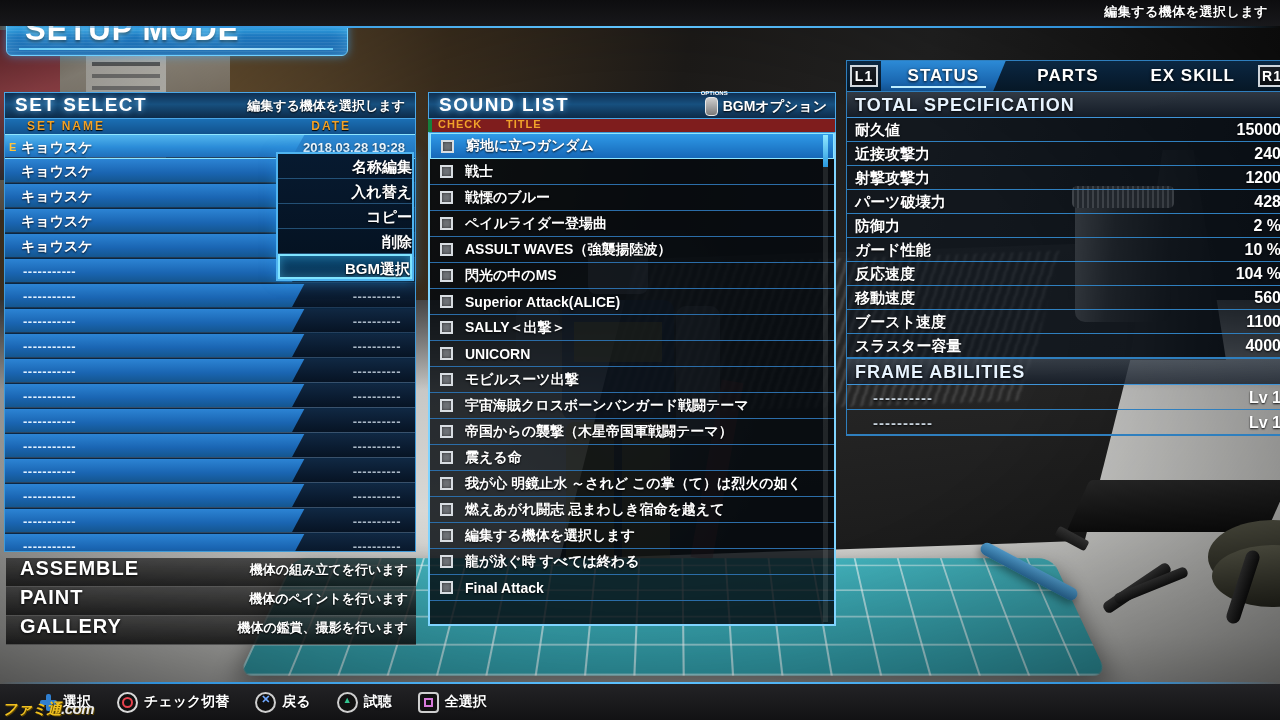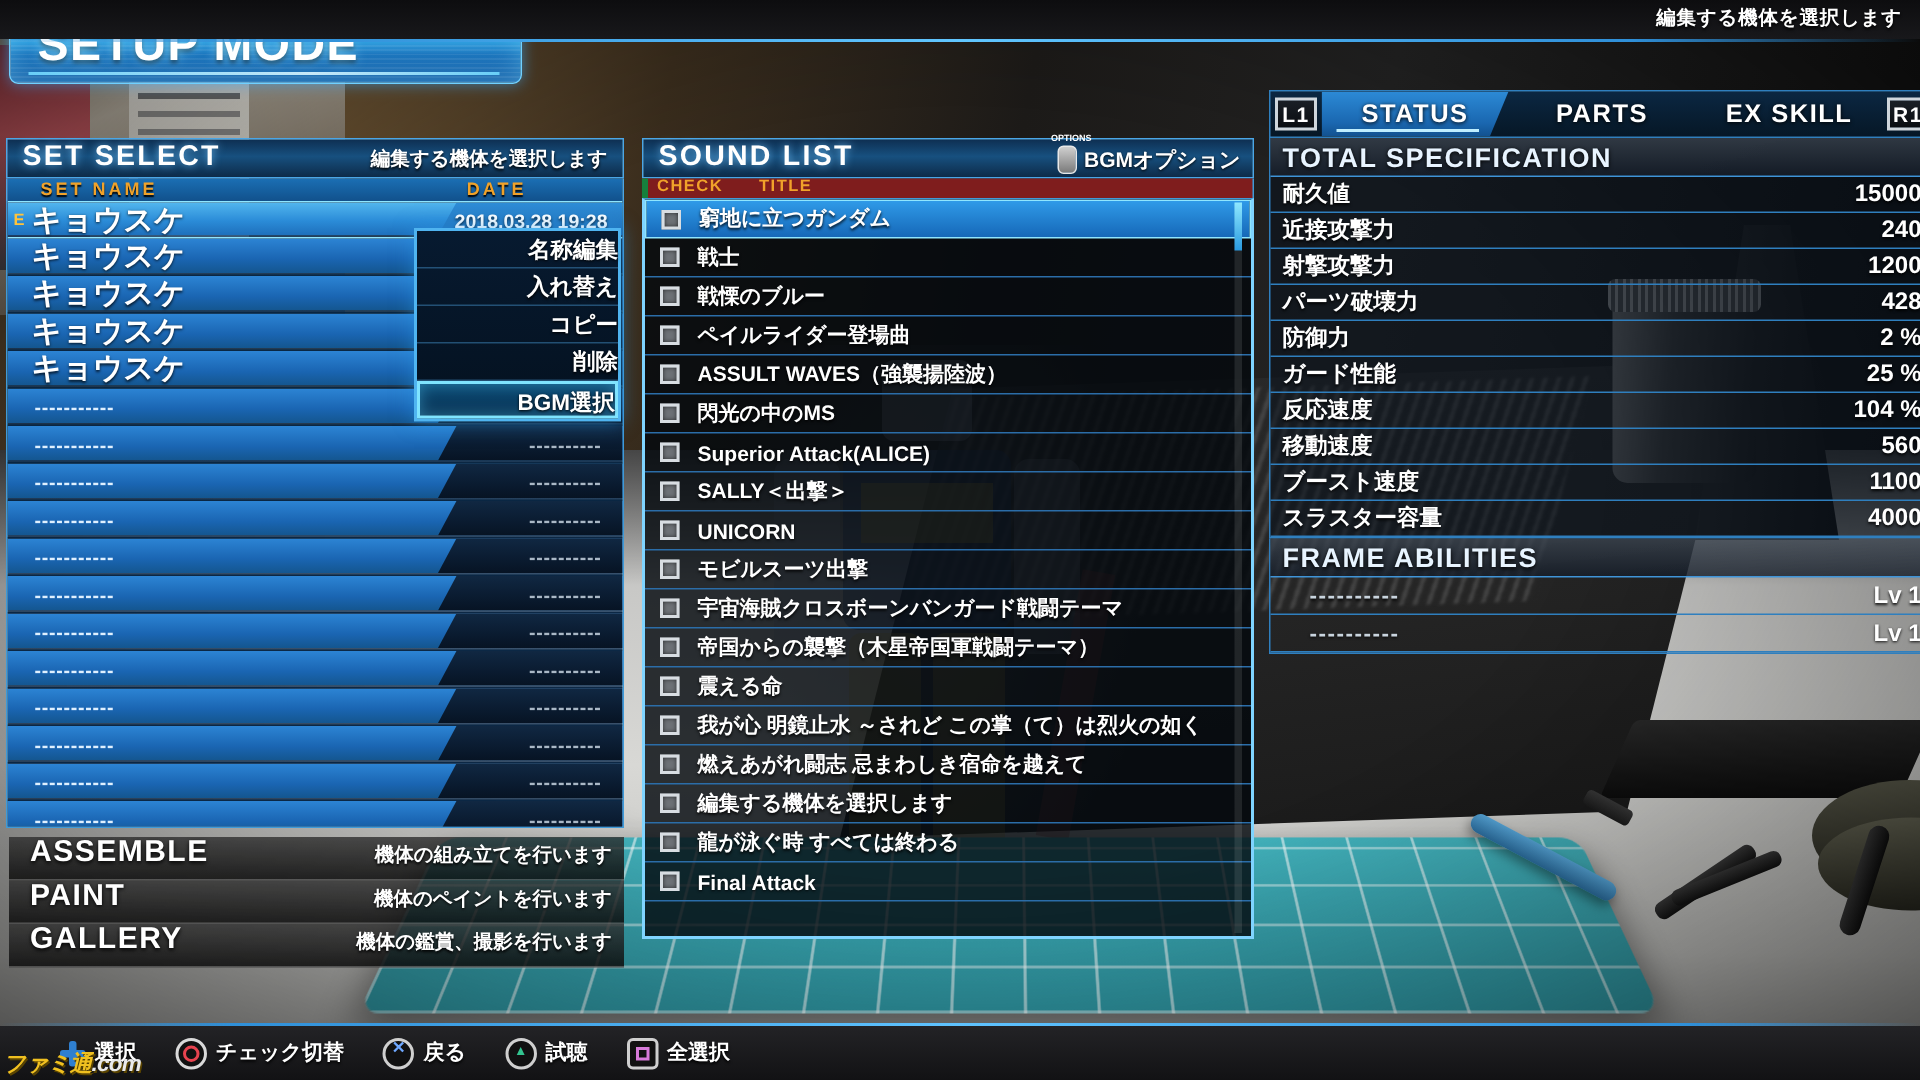--- a/index.html
+++ b/index.html
@@ -136,21 +136,21 @@
   .ss-colhdr{position:relative;height:15px;background:linear-gradient(180deg,#1b6fb4,#11518c);
     border-left:1px solid #4aa6e6;border-right:1px solid #4aa6e6;box-sizing:border-box;}
   .ss-colhdr .c1{position:absolute;left:22px;top:0px;font-size:12px;font-weight:bold;color:#f0a22a;
     letter-spacing:2px;text-shadow:0 1px 1px #000;}
   .ss-colhdr .c2{position:absolute;right:64px;top:0px;font-size:12px;font-weight:bold;color:#f0a22a;
     letter-spacing:2px;text-shadow:0 1px 1px #000;}
   .ss-body{position:relative;height:418px;border:1px solid #3f9ad8;border-top:none;box-sizing:border-box;
     background:linear-gradient(180deg,rgba(16,60,104,.72),rgba(10,38,70,.78));overflow:hidden;}
   .ss-row{position:relative;height:25px;line-height:25px;box-sizing:border-box;
     border-bottom:1px solid rgba(10,38,66,.95);}
-  .ss-row .lname{position:absolute;left:16px;top:0;font-size:20px;font-weight:bold;color:#fff;
+  .ss-row .lname{position:absolute;left:16px;top:0;font-size:14px;font-weight:bold;color:#fff;
     text-shadow:0 1px 2px rgba(0,0,0,.8);}
   .ss-row .ldate{position:absolute;right:10px;top:0;font-size:13px;font-weight:bold;color:#fff;
     text-shadow:0 1px 2px rgba(0,0,0,.8);}
   .ss-row .eflag{position:absolute;left:4px;top:0;font-size:11px;font-weight:bold;color:#ffc33a;}
   .ss-row .lblue{position:absolute;left:0;top:0;bottom:1px;width:836px;
     background:linear-gradient(180deg,#2c84d4,#1a65b2 60%,#14568f);
     clip-path:polygon(0 0,100% 0,96.5% 100%,0 100%);}
   .ss-row .ldark{position:absolute;right:0;top:0;bottom:1px;left:70%;
     background:linear-gradient(180deg,rgba(14,32,54,.92),rgba(6,16,30,.95));
     clip-path:polygon(10% 0,100% 0,100% 100%,0 100%);}
@@ -539,21 +539,21 @@
           <div class="sp-row">
             <div class="k">パーツ破壊力</div>
             <div class="v">428</div>
           </div>
           <div class="sp-row">
             <div class="k">防御力</div>
             <div class="v">2 %</div>
           </div>
           <div class="sp-row">
             <div class="k">ガード性能</div>
-            <div class="v">25 %</div>
+            <div class="v">10 %</div>
           </div>
           <div class="sp-row">
             <div class="k">反応速度</div>
             <div class="v">104 %</div>
           </div>
           <div class="sp-row">
             <div class="k">移動速度</div>
             <div class="v">560</div>
           </div>
           <div class="sp-row">

